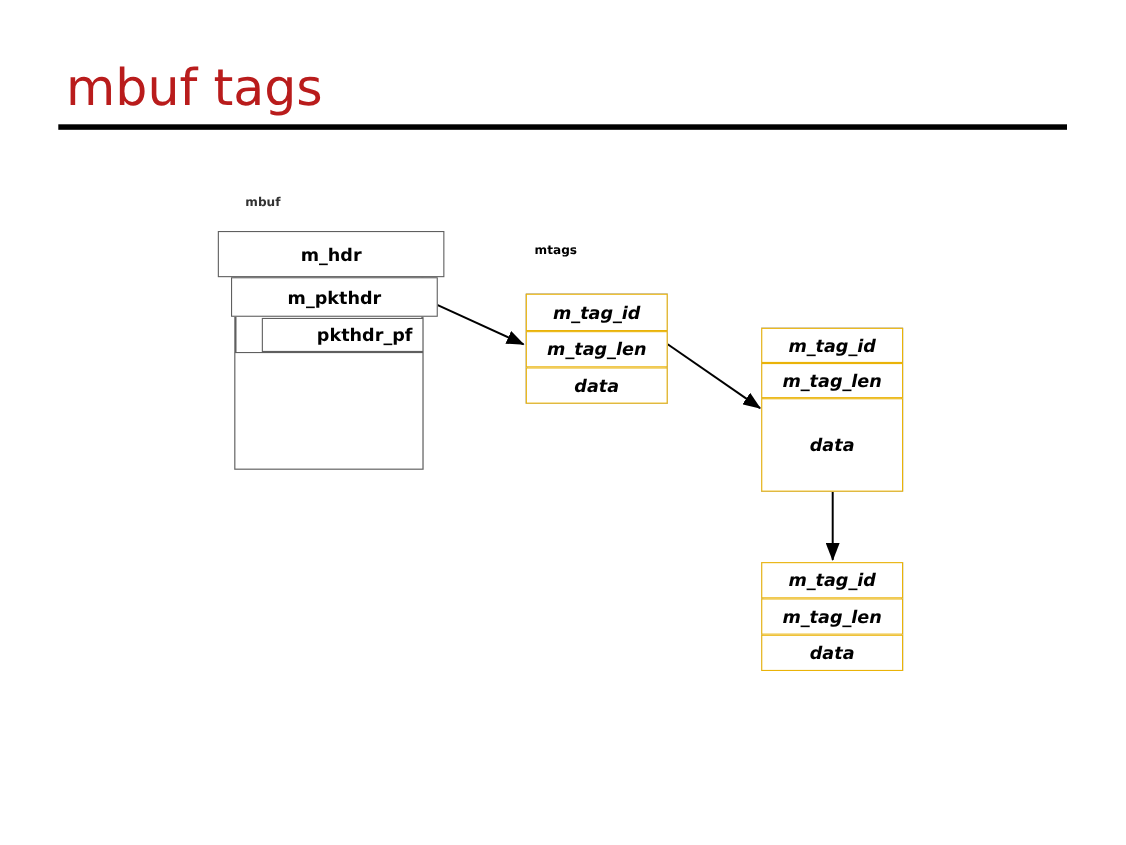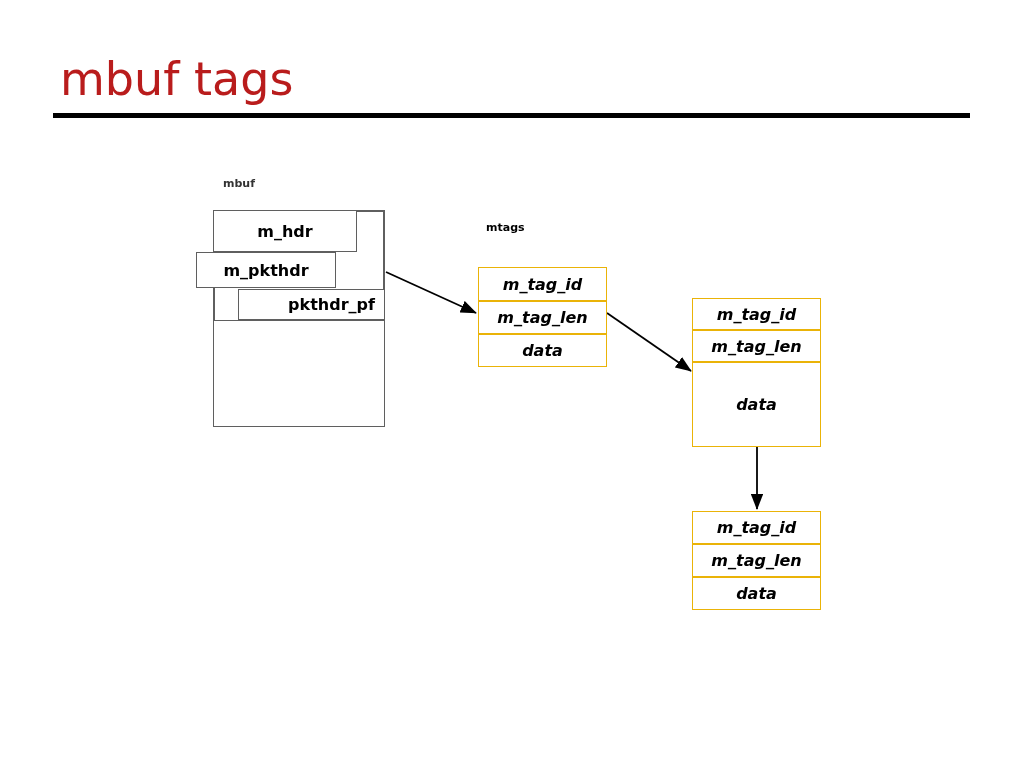--- a/index.html
+++ b/index.html
@@ -107,25 +107,25 @@
 
   <line x1="607" y1="313" x2="691" y2="371" stroke="#000000" stroke-width="1.8" marker-end="url(#arrowhead)"></line>
 
   <line x1="757" y1="447" x2="757" y2="509" stroke="#000000" stroke-width="1.8" marker-end="url(#arrowhead)"></line>
 </svg>
 
 <div class="caption" style="left:223px; top:177px;">mbuf</div>
 
 <div class="struct gray" style="left:213px; top:210px; width:172px; height:217px;"></div>
 
-<div class="row gray-b" style="left:213px; top:210px; width:144px; height:42px;">
+<div class="row gray-b" style="left:198px; top:210px; width:206px; height:42px;">
   <span class="row-label">m_hdr</span>
 </div>
 
-<div class="row gray-b" style="left:196px; top:252px; width:140px; height:36px;">
+<div class="row gray-b" style="left:210px; top:252px; width:188px; height:36px;">
   <span class="row-label">m_pkthdr</span>
 </div>
 
 <div class="row gray-b" style="left:238px; top:289px; width:147px; height:31px;padding-left:40px;">
   <span class="row-label">pkthdr_pf</span>
 </div>
 
 <div class="row gray-b" style="left:213px; top:320px; width:172px; height:107px;">
   <span class="row-label"></span>
 </div>

